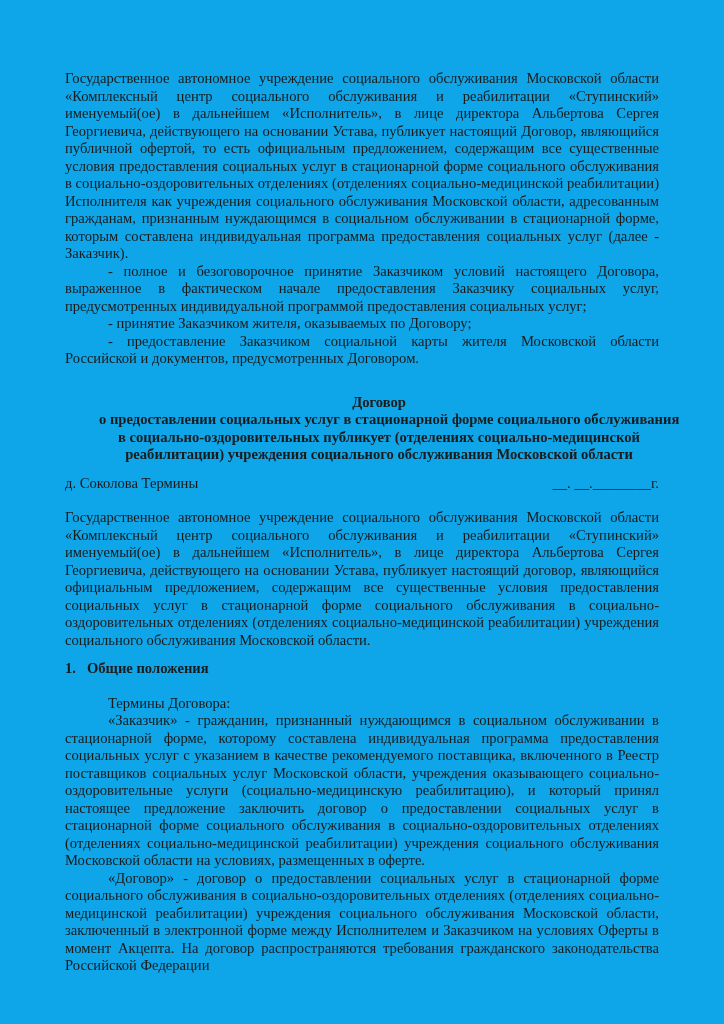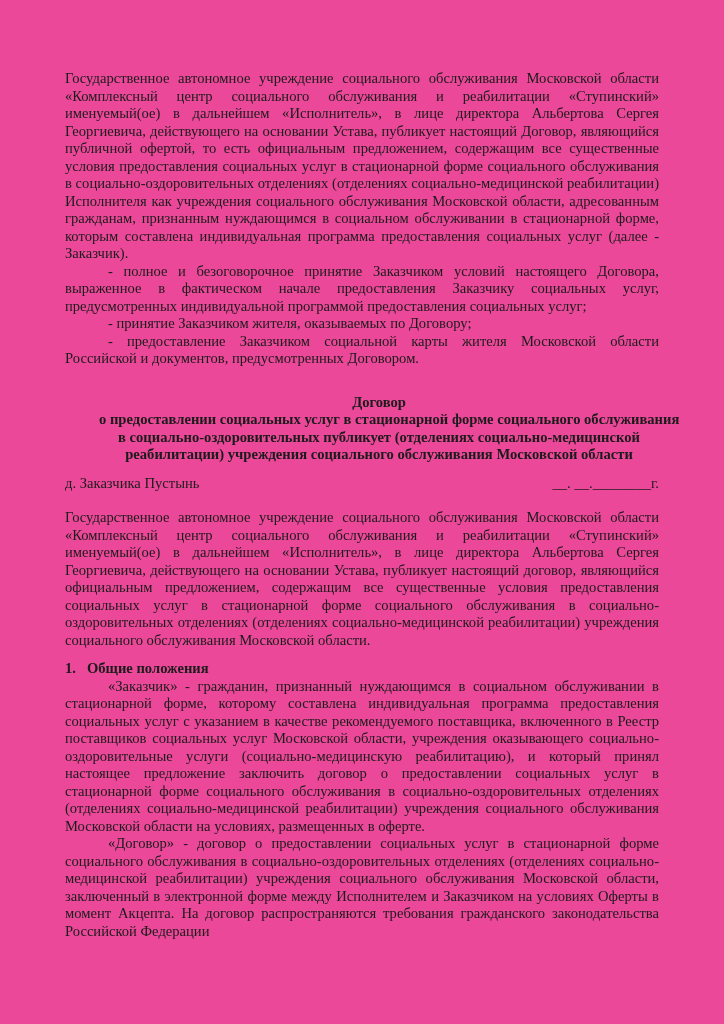--- a/index.html
+++ b/index.html
@@ -7,21 +7,21 @@
     padding: 0;
     background: #ffffff;
   }
   .page {
     position: relative;
     width: 724px;
     height: 1024px;
     box-sizing: border-box;
     margin: 0;
     padding: 70px 65px 0 65px;
-    background: #ec4899;
+    background: #0ea5e9;
     color: #1b1b1b;
     font-family: "Liberation Serif", "DejaVu Serif", serif;
     font-size: 14.6px;
     line-height: 17.5px;
     overflow: hidden;
   }
   .para {
     margin: 0;
     text-align: justify;
     text-indent: 43px;
@@ -75,28 +75,29 @@
   <p class="para">- предоставление Заказчиком социальной карты жителя Московской области Российской и документов, предусмотренных Договором.</p>
 
   <div class="title-block">
     <div class="title-line">Договор</div>
     <div class="title-line">о предоставлении социальных услуг в стационарной форме социального обслуживания</div>
     <div class="title-line">в социально-оздоровительных публикует (отделениях социально-медицинской</div>
     <div class="title-line">реабилитации) учреждения социального обслуживания Московской области</div>
   </div>
 
   <div class="place-date">
-    <span>д. Заказчика Пустынь</span>
+    <span>д. Соколова Термины</span>
     <span>__. __.________г.</span>
   </div>
 
   <p class="para no-indent offer-body">Государственное автономное учреждение социального обслуживания Московской области «Комплексный центр социального обслуживания и реабилитации «Ступинский» именуемый(ое) в дальнейшем «Исполнитель», в лице директора Альбертова Сергея Георгиевича, действующего на основании Устава, публикует настоящий договор, являющийся официальным предложением, содержащим все существенные условия предоставления социальных услуг в стационарной форме социального обслуживания в социально-оздоровительных отделениях (отделениях социально-медицинской реабилитации) учреждения социального обслуживания Московской области.</p>
 
   <div class="section-heading">
     <span class="num">1.</span><span>Общие положения</span>
   </div>
 
+  <p class="para terms-intro">Термины Договора:</p>
 
   <p class="para">«Заказчик» - гражданин, признанный нуждающимся в социальном обслуживании в стационарной форме, которому составлена индивидуальная программа предоставления социальных услуг с указанием в качестве рекомендуемого поставщика, включенного в Реестр поставщиков социальных услуг Московской области, учреждения оказывающего социально-оздоровительные услуги (социально-медицинскую реабилитацию), и который принял настоящее предложение заключить договор о предоставлении социальных услуг в стационарной форме социального обслуживания в социально-оздоровительных отделениях (отделениях социально-медицинской реабилитации) учреждения социального обслуживания Московской области на условиях, размещенных в оферте.</p>
 
   <p class="para">«Договор» - договор о предоставлении социальных услуг в стационарной форме социального обслуживания в социально-оздоровительных отделениях (отделениях социально-медицинской реабилитации) учреждения социального обслуживания Московской области, заключенный в электронной форме между Исполнителем и Заказчиком на условиях Оферты в момент Акцепта. На договор распространяются требования гражданского законодательства Российской Федерации</p>
 
 </div>
 
 </body></html>

